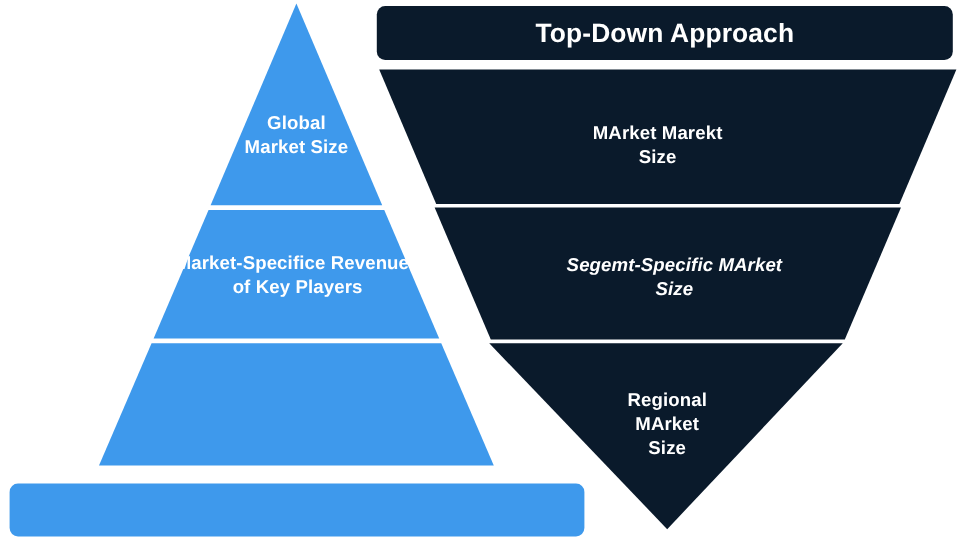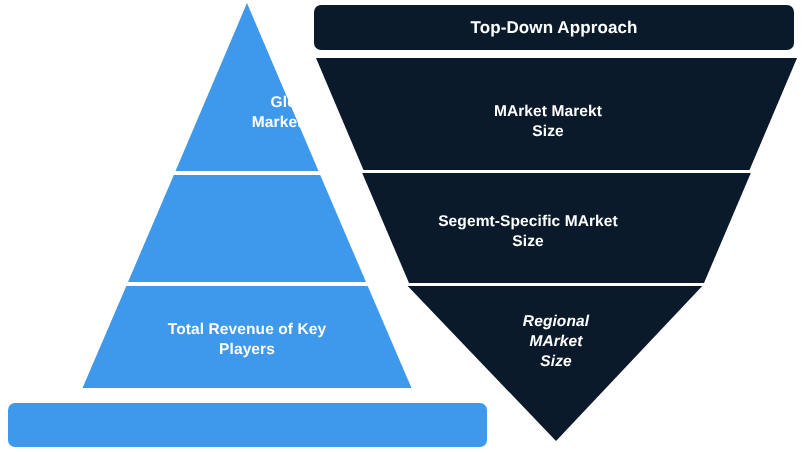--- a/index.html
+++ b/index.html
@@ -31,21 +31,21 @@
     color: #ffffff;
     font-weight: bold;
     text-align: center;
     line-height: 1.28;
     letter-spacing: 0.1px;
     white-space: pre-line;
     transform: translate(-50%, -50%);
     pointer-events: none;
     text-rendering: geometricPrecision;
   }
-  .lbl-bar        { font-size: 17px; }
+  .lbl-bar        { font-size: 22px; }
   .lbl-tier       { font-size: 15.5px; }
 </style>
 </head>
 <body>
 
 <div id="stage">
 
   <svg class="shapes" viewBox="0 0 803 453" xmlns="http://www.w3.org/2000/svg">
 
     <polygon fill="#3e99ec" points="247,3 175.5,171 318.5,171"></polygon>
@@ -58,33 +58,33 @@
 
     <rect x="314" y="5" width="480" height="45" rx="7" ry="7" fill="#0a1a2b"></rect>
 
     <polygon fill="#0a1a2b" points="316,58 797,58 749.5,170 363.5,170"></polygon>
 
     <polygon fill="#0a1a2b" points="362.2,173 750.8,173 704,283 409,283"></polygon>
 
     <polygon fill="#0a1a2b" points="407.7,286 702.3,286 556,441"></polygon>
   </svg>
 
-  <div class="label lbl-tier" style="left:247px; top:113px;margin-left:48px;">Global
+  <div class="label lbl-tier" style="left:247px; top:113px;">Global
 Market Size</div>
 
+  <div class="label lbl-tier" style="left:248px; top:230px;">Market-Specifice Revenues
+of Key Players</div>
 
-  <div class="label lbl-tier" style="left:247px; top:340px;">Total Revenue of Key
-Players</div>
 
 
   <div class="label lbl-bar" style="left:554px; top:28px;">Top-Down Approach</div>
 
   <div class="label lbl-tier" style="left:548px; top:122px;">MArket Marekt
 Size</div>
 
-  <div class="label lbl-tier" style="left:528px; top:232px;">Segemt-Specific MArket
+  <div class="label lbl-tier" style="left:562px; top:232px;font-style:italic;">Segemt-Specific MArket
 Size</div>
 
-  <div class="label lbl-tier" style="left:556px; top:342px;font-style:italic;">Regional
+  <div class="label lbl-tier" style="left:556px; top:354px;">Regional
 MArket
 Size</div>
 
 </div>
 
 </body></html>

